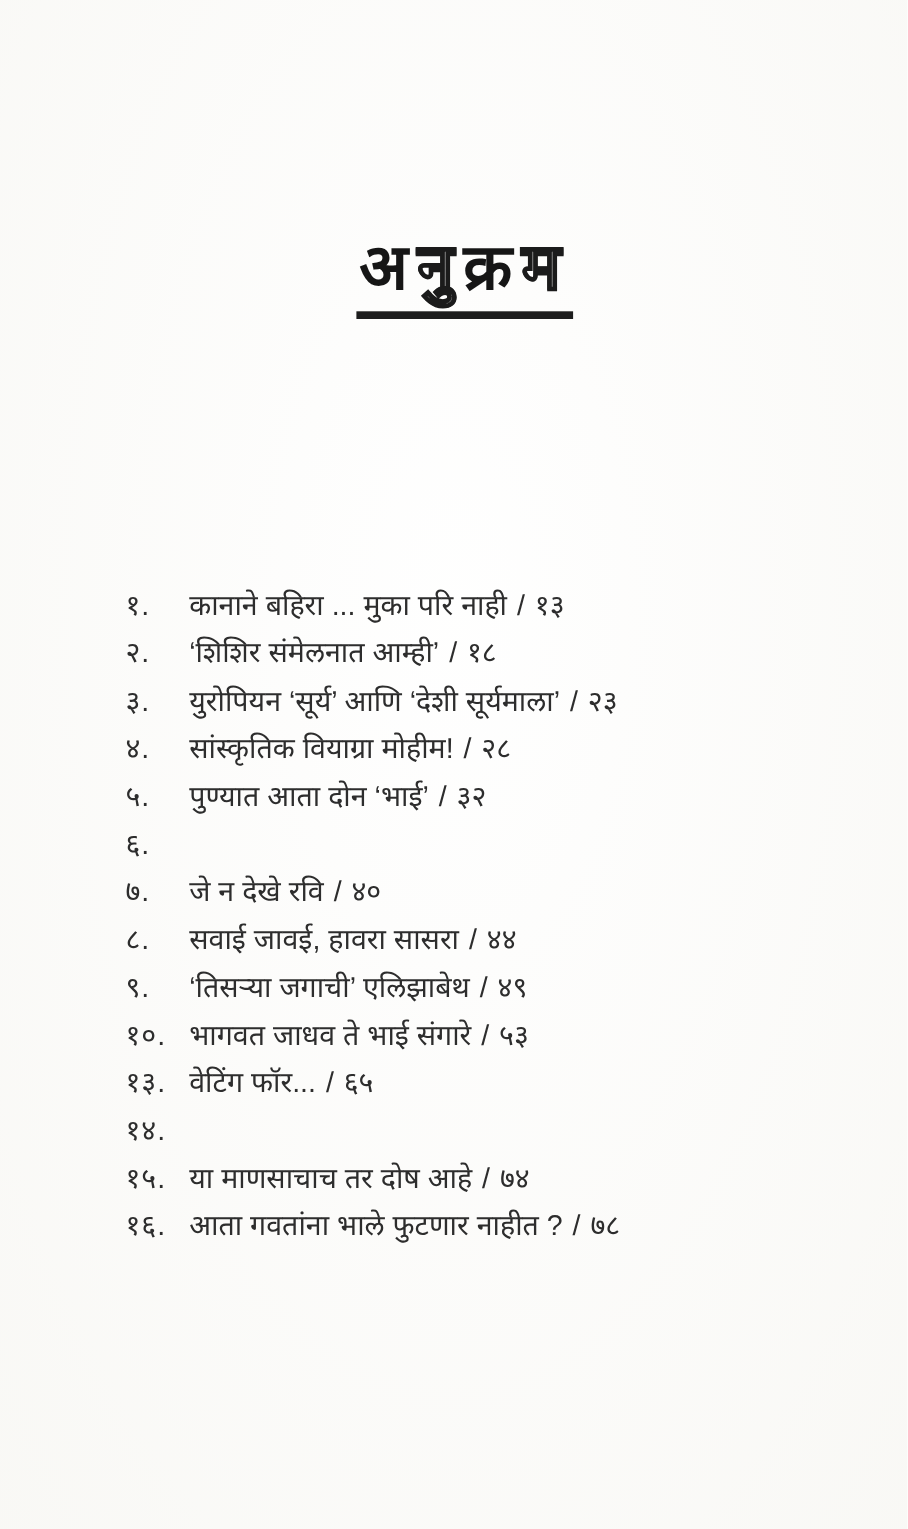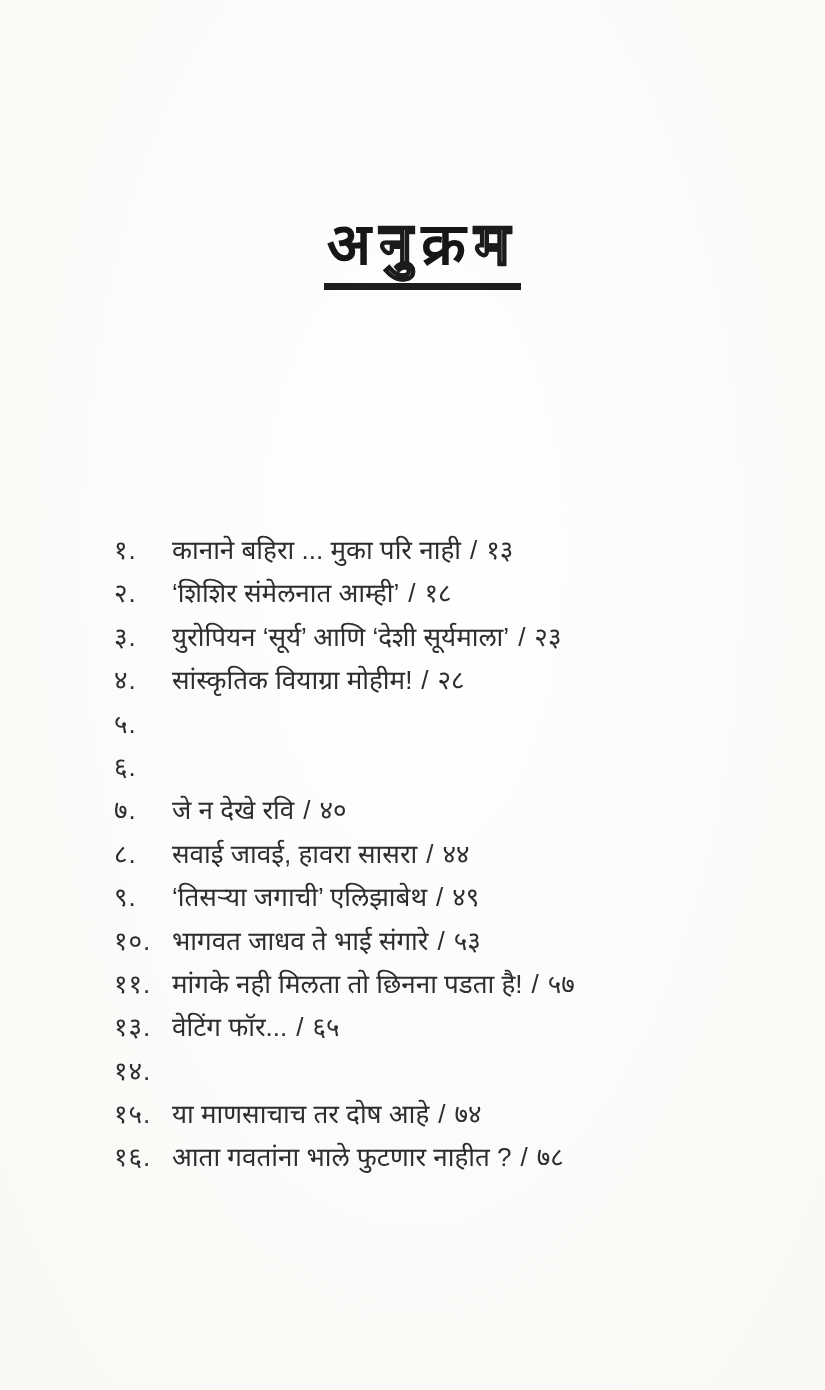--- a/index.html
+++ b/index.html
@@ -113,20 +113,23 @@
 
       <li class="toc-row">
         <span class="num">४.</span>
         <span class="entry-text">
           <span>सांस्कृतिक वियाग्रा मोहीम!</span><span class="sep">/</span><span>२८</span>
         </span>
       </li>
 
       <li class="toc-row">
         <span class="num">५.</span>
+        <span class="entry-text">
+          <span>पुण्यात आता दोन ‘भाई’</span><span class="sep">/</span><span>३२</span>
+        </span>
       </li>
 
       <li class="toc-row">
         <span class="num">६.</span>
       </li>
 
       <li class="toc-row">
         <span class="num">७.</span>
         <span class="entry-text">
           <span>जे न देखे रवि</span><span class="sep">/</span><span>४०</span>
@@ -147,26 +150,20 @@
         </span>
       </li>
 
       <li class="toc-row">
         <span class="num">१०.</span>
         <span class="entry-text">
           <span>भागवत जाधव ते भाई संगारे</span><span class="sep">/</span><span>५३</span>
         </span>
       </li>
 
-      <li class="toc-row">
-        <span class="num">११.</span>
-        <span class="entry-text">
-          <span>मांगके नही मिलता तो छिनना पडता है!</span><span class="sep">/</span><span>५७</span>
-        </span>
-      </li>
 
 
       <li class="toc-row">
         <span class="num">१३.</span>
         <span class="entry-text">
           <span>वेटिंग फॉर...</span><span class="sep">/</span><span>६५</span>
         </span>
       </li>
 
       <li class="toc-row">

